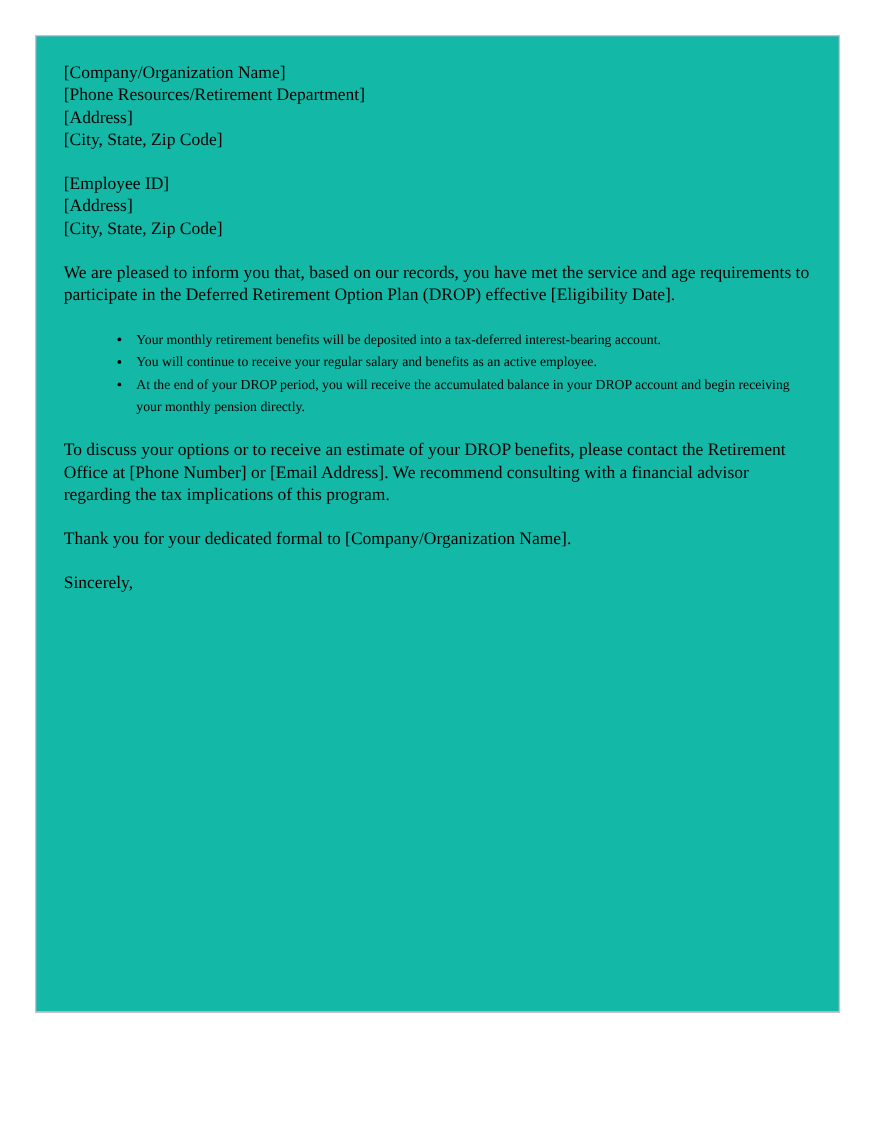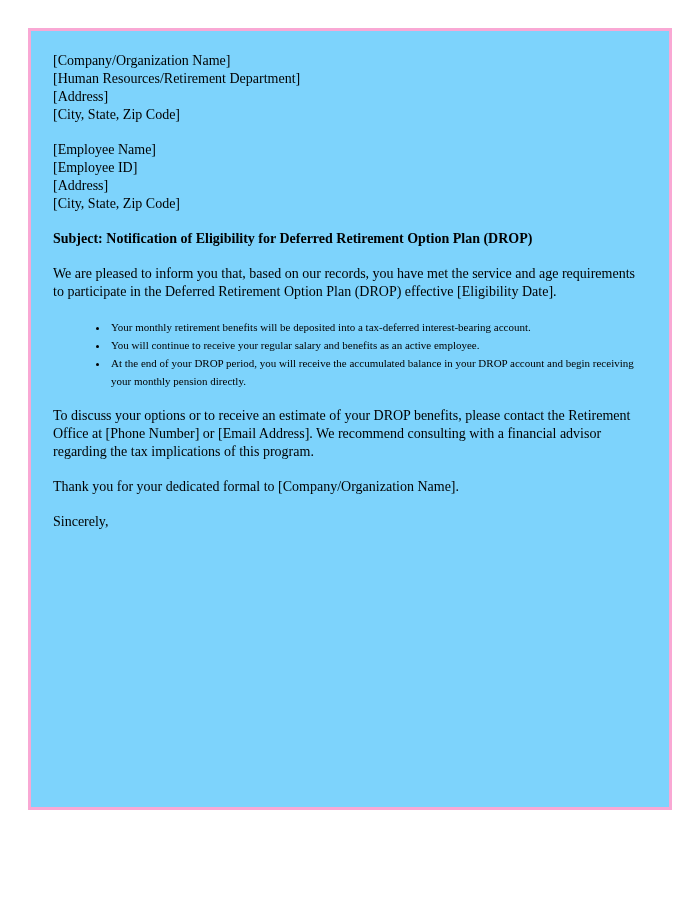--- a/index.html
+++ b/index.html
@@ -14,24 +14,24 @@
     color: #000000;
     position: relative;
   }
   .page {
     position: absolute;
     left: 28px;
     top: 28px;
     width: 644px;
     height: 782px;
     box-sizing: border-box;
-    border: 3px solid #f9a8d4;
+    border: 1px solid #f9a8d4;
     padding: 21px 22px;
     overflow: hidden;
-    background: #7dd3fc;
+    background: #14b8a6;
   }
   .line {
     font-size: 14px;
     line-height: 18px;
     white-space: pre-wrap;
   }
   .block {
     margin: 0 0 17px 0;
   }
   .para {
@@ -54,34 +54,32 @@
     padding-left: 2px;
   }
 </style>
 </head>
 <body>
 
 <div class="page">
 
   <div class="block">
     <div class="line">[Company/Organization Name]</div>
-    <div class="line">[Human Resources/Retirement Department]</div>
+    <div class="line">[Phone Resources/Retirement Department]</div>
     <div class="line">[Address]</div>
     <div class="line">[City, State, Zip Code]</div>
   </div>
 
 
   <div class="block">
-    <div class="line">[Employee Name]</div>
     <div class="line">[Employee ID]</div>
     <div class="line">[Address]</div>
     <div class="line">[City, State, Zip Code]</div>
   </div>
 
-  <div class="para subject">Subject: Notification of Eligibility for Deferred Retirement Option Plan (DROP)</div>
 
 
   <div class="para">We are pleased to inform you that, based on our records, you have met the service and age requirements to participate in the Deferred Retirement Option Plan (DROP) effective [Eligibility Date].</div>
 
 
   <ul class="bullet-list">
     <li>Your monthly retirement benefits will be deposited into a tax-deferred interest-bearing account.</li>
     <li>You will continue to receive your regular salary and benefits as an active employee.</li>
     <li>At the end of your DROP period, you will receive the accumulated balance in your DROP account and begin receiving your monthly pension directly.</li>
   </ul>

